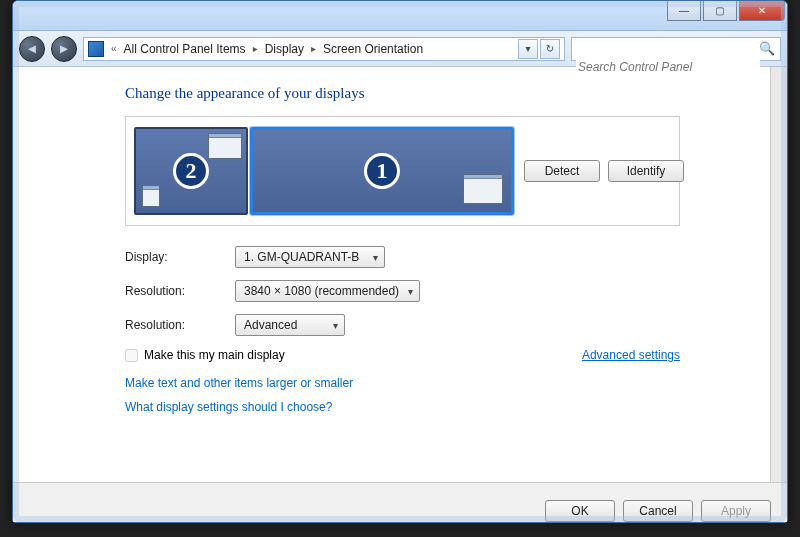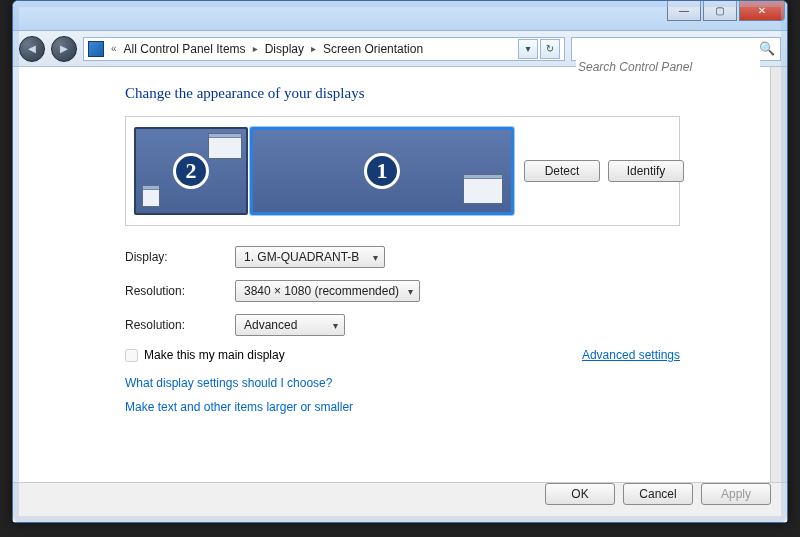--- a/index.html
+++ b/index.html
@@ -95,21 +95,21 @@
   .dd-res{min-width:180px}
   .dd-mult{min-width:150px}
   .checkrow { display:flex; align-items:center; font-size:12px; margin:8px 0 4px 0;}
   .checkrow input{margin:0 6px 0 0;}
   .adv { margin-left:auto; color:#0066cc; font-size:12px;}
   .linklist { margin-top:14px;}
   .linklist a { display:block; color:#0066cc; font-size:12px; margin-bottom:10px; text-decoration:none;}
   
   .buttonbar {
     height:40px; border-top:1px solid #ccc; background:#f0f0f0;
-    display:flex; align-items:flex-start; justify-content:flex-end; gap:8px; padding:0 16px;
+    display:flex; align-items:flex-end; justify-content:flex-end; gap:8px; padding:0 16px;
   }
   .buttonbar .btn { min-width:70px;}
   .btn.disabled { color:#9a9a9a; }
   
   .frameedge{position:absolute;inset:0;border-radius:6px;pointer-events:none;border:6px solid rgba(160,190,225,.35);}
 </style>
 </head>
 <body>
 
 <div class="window">
@@ -191,22 +191,22 @@
           </div>
       </div>
 
       <div class="checkrow">
         <input type="checkbox" disabled="" style="">
         <span>Make this my main display</span>
         <a class="adv" href="#">Advanced settings</a>
       </div>
 
       <div class="linklist">
+        <a href="#">Make text and other items larger or smaller</a>
         <a href="#">What display settings should I choose?</a>
-        <a href="#">Make text and other items larger or smaller</a>
       </div>
 
     </div>
     <div class="scrollbar"></div>
   </div>
 
   <div class="buttonbar">
     <button class="btn">OK</button>
     <button class="btn">Cancel</button>
     <button class="btn disabled">Apply</button>

